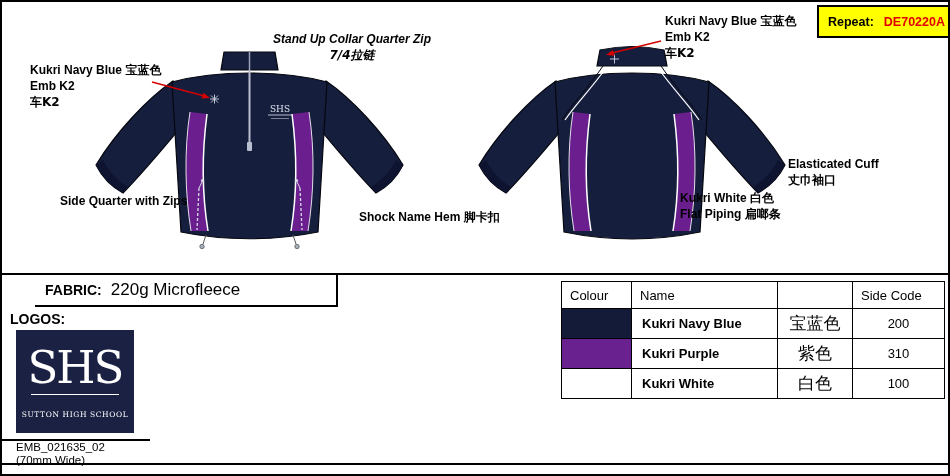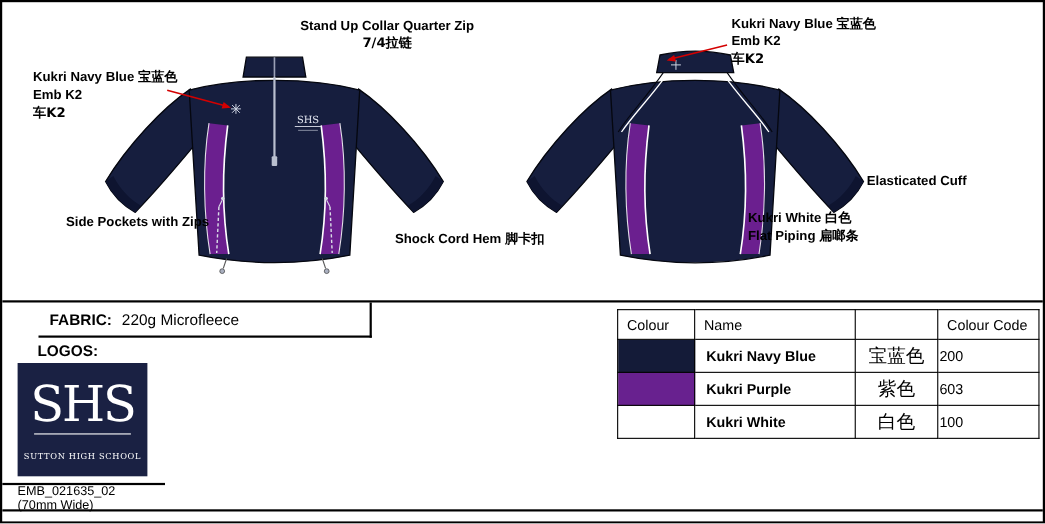--- a/index.html
+++ b/index.html
@@ -11,41 +11,41 @@
   .center{text-align:center;}
   .repeat-box{position:absolute;left:815px;top:3px;width:133px;height:33px;background:#ffff00;
               border:2px solid #000;box-sizing:border-box;display:flex;align-items:center;
               padding:0 9px;gap:10px;font-size:12.5px;font-weight:bold;}
   .repeat-code{color:#e00000;}
   .divider{position:absolute;background:#000;}
   .fabric-box{position:absolute;left:0;top:273px;width:303px;height:32px;border-right:2px solid #000;
               border-bottom:2px solid #000;box-sizing:border-box;display:flex;align-items:center;
               padding-left:10px;gap:9px;margin-left:33px;}
   .fabric-label{font-weight:bold;font-size:14px;}
-  .fabric-value{font-size:14px;}
-  .logos-label{position:absolute;left:8px;top:309px;font-weight:bold;font-size:14px;margin-left:24px;}
+  .fabric-value{font-size:17px;}
+  .logos-label{position:absolute;left:8px;top:309px;font-weight:bold;font-size:14px;}
   .logo-box{position:absolute;left:14px;top:328px;width:118px;height:103px;background:#1a2143;
             display:flex;flex-direction:column;align-items:center;justify-content:center;}
   .logo-mono{font-family:"DejaVu Serif",serif;font-size:45px;color:#fff;line-height:1;letter-spacing:-2px;}
   .logo-rule{width:88px;height:1px;background:#fff;margin-top:4px;}
   .logo-school{font-size:7.5px;color:#fff;letter-spacing:0.6px;margin-top:15px;white-space:nowrap;
                font-family:"DejaVu Serif",serif;}
   .emb-block{position:absolute;left:14px;top:439px;font-size:11.5px;line-height:1.1;}
   .color-table{position:absolute;left:559px;top:279px;border-collapse:collapse;font-size:13px;background:#fff;border-radius:11px;}
   .color-table td,.color-table th{border:1.5px solid #000;box-sizing:border-box;}
   .color-table th{font-weight:400;text-align:left;padding:0 8px;height:27px;}
   .col-swatch{width:70px;}
   .col-name{width:146px;}
   .col-zh{width:75px;}
   .col-code{width:92px;}
   .color-table td{height:30px;}
   .td-swatch{padding:0;}
   .td-name{font-weight:bold;padding:0 10px;}
   .td-zh{text-align:center;font-family:"DejaVu Serif",serif;font-size:17px;}
-  .td-code{text-align:left;}
+  .td-code{text-align:center;}
 </style>
 </head>
 <body>
 
 <div class="sheet">
 
   <svg width="950" height="270" viewBox="0 0 950 270">
 
     <g>
 
@@ -125,58 +125,63 @@
     <g>
       <line x1="150" y1="80" x2="206" y2="95" stroke="#d40000" stroke-width="1.4"></line>
       <polygon points="208,96 199.5,96.6 201.3,90.8" fill="#d40000"></polygon>
     </g>
     <g>
       <line x1="659" y1="39" x2="606" y2="52" stroke="#d40000" stroke-width="1.4"></line>
       <polygon points="604,53 610.9,48 612.5,53.8" fill="#d40000"></polygon>
     </g>
   </svg>
 
-  <div class="ann center" style="left:235px;top:14px;width:230px;">
+  <div class="ann center" style="left:235px;top:30px;width:230px;font-style:italic;">
     <div>Stand Up Collar Quarter Zip</div>
     <div class="zh">7/4拉链</div>
   </div>
 
+  <div class="repeat-box">
+    <span>Repeat:</span>
+    <span class="repeat-code">DE70220A</span>
+  </div>
 
   <div class="ann" style="left:28px;top:61px;width:160px;">
     <div><span>Kukri Navy Blue</span>
       <span class="zh">宝蓝色</span></div>
     <div>Emb K2</div>
     <div class="zh">车K2</div>
   </div>
 
   <div class="ann" style="left:663px;top:12px;width:160px;">
     <div><span>Kukri Navy Blue</span>
       <span class="zh">宝蓝色</span></div>
     <div>Emb K2</div>
     <div class="zh">车K2</div>
   </div>
 
   <div class="ann" style="left:58px;top:192px;">
-    <div>Side Pockets with Zips</div>
+    <div>Side Quarter with Zips</div>
   </div>
 
   <div class="ann" style="left:357px;top:208px;">
-    <span>Shock Cord Hem</span>
+    <span>Shock Name Hem</span>
     <span class="zh">脚卡扣</span>
   </div>
 
   <div class="ann" style="left:678px;top:189px;">
     <div><span>Kukri White</span>
       <span class="zh">白色</span></div>
     <div><span>Flat Piping</span>
       <span class="zh">扁啷条</span></div>
   </div>
 
   <div class="ann" style="left:786px;top:155px;width:150px;">
     <div>Elasticated Cuff</div>
+    <div class="zh">丈巾袖口</div>
   </div>
 
   <div class="divider" style="left:0;top:271px;width:950px;height:2px;"></div>
   <div class="divider" style="left:0;top:437px;width:148px;height:2px;"></div>
   <div class="divider" style="left:0;top:461px;width:950px;height:2px;"></div>
 
   <div class="fabric-box">
     <span class="fabric-label">FABRIC:</span>
     <span class="fabric-value">220g Microfleece</span>
   </div>
@@ -191,33 +196,33 @@
     <div>EMB_021635_02</div>
     <div>(70mm Wide)</div>
   </div>
 
   <table class="color-table">
     <tbody>
         <tr>
       <th class="col-swatch">Colour</th>
       <th class="col-name">Name</th>
       <th class="col-zh"></th>
-      <th class="col-code">Colour Code</th>
+      <th class="col-code">Side Code</th>
     </tr>
     <tr>
       <td class="td-swatch" style="background-color: rgb(20, 27, 56);"></td>
       <td class="td-name">Kukri Navy Blue</td>
       <td class="td-zh">宝蓝色</td>
       <td class="td-code">200</td>
     </tr>
     <tr>
       <td class="td-swatch" style="background-color: rgb(104, 33, 143);"></td>
       <td class="td-name">Kukri Purple</td>
       <td class="td-zh">紫色</td>
-      <td class="td-code">603</td>
+      <td class="td-code">310</td>
     </tr>
     <tr>
       <td class="td-swatch" style="background-color: rgb(255, 255, 255);"></td>
       <td class="td-name">Kukri White</td>
       <td class="td-zh">白色</td>
       <td class="td-code">100</td>
     </tr>
   </tbody>
     </table>
 

